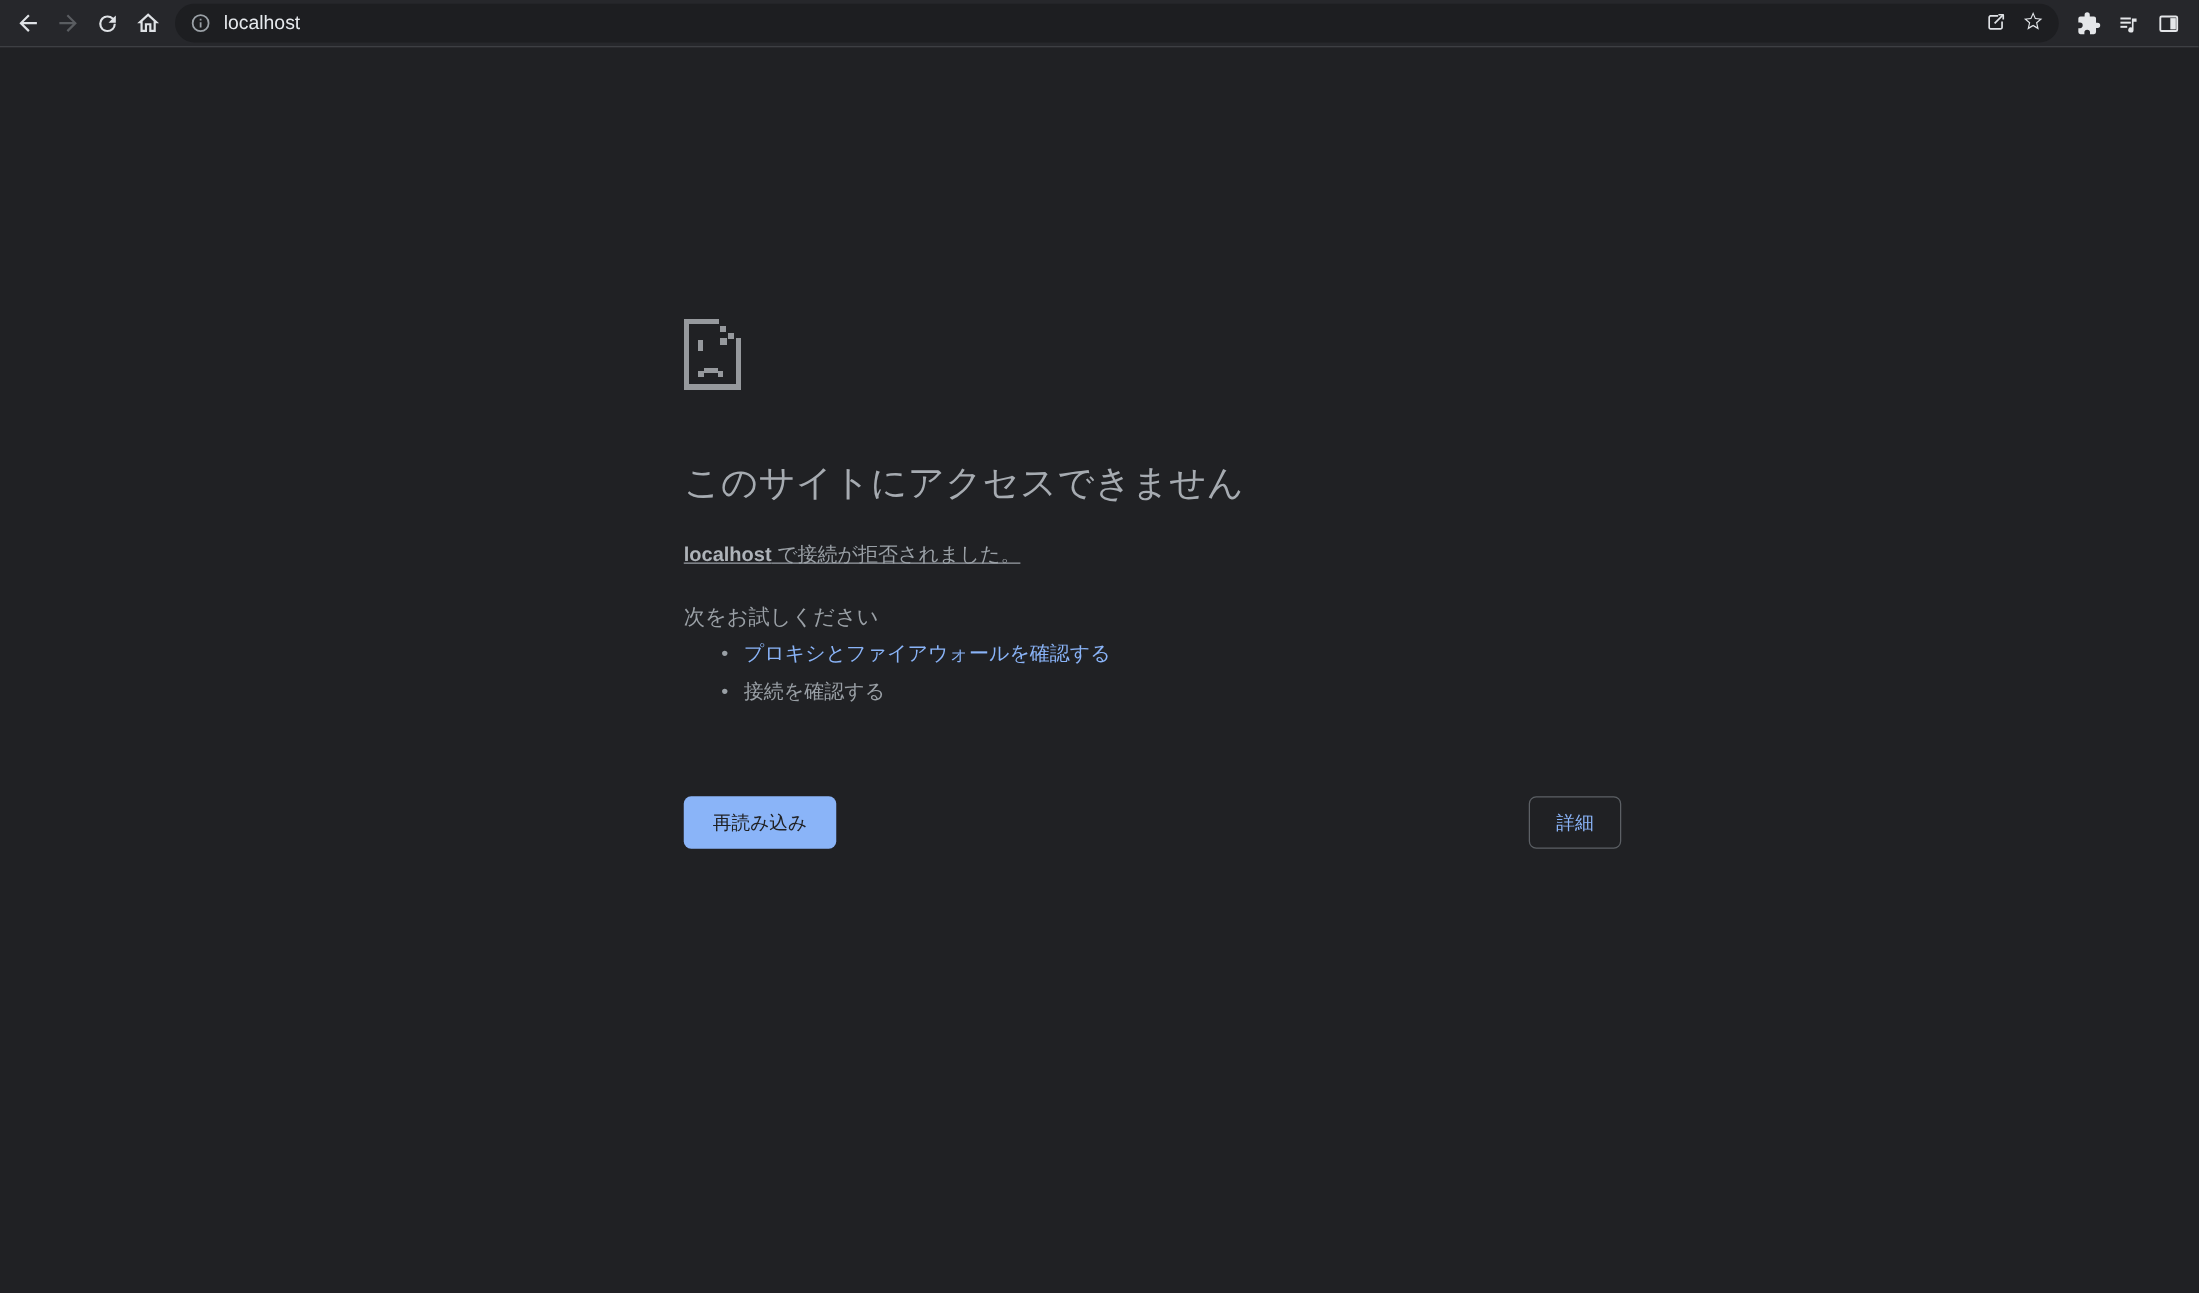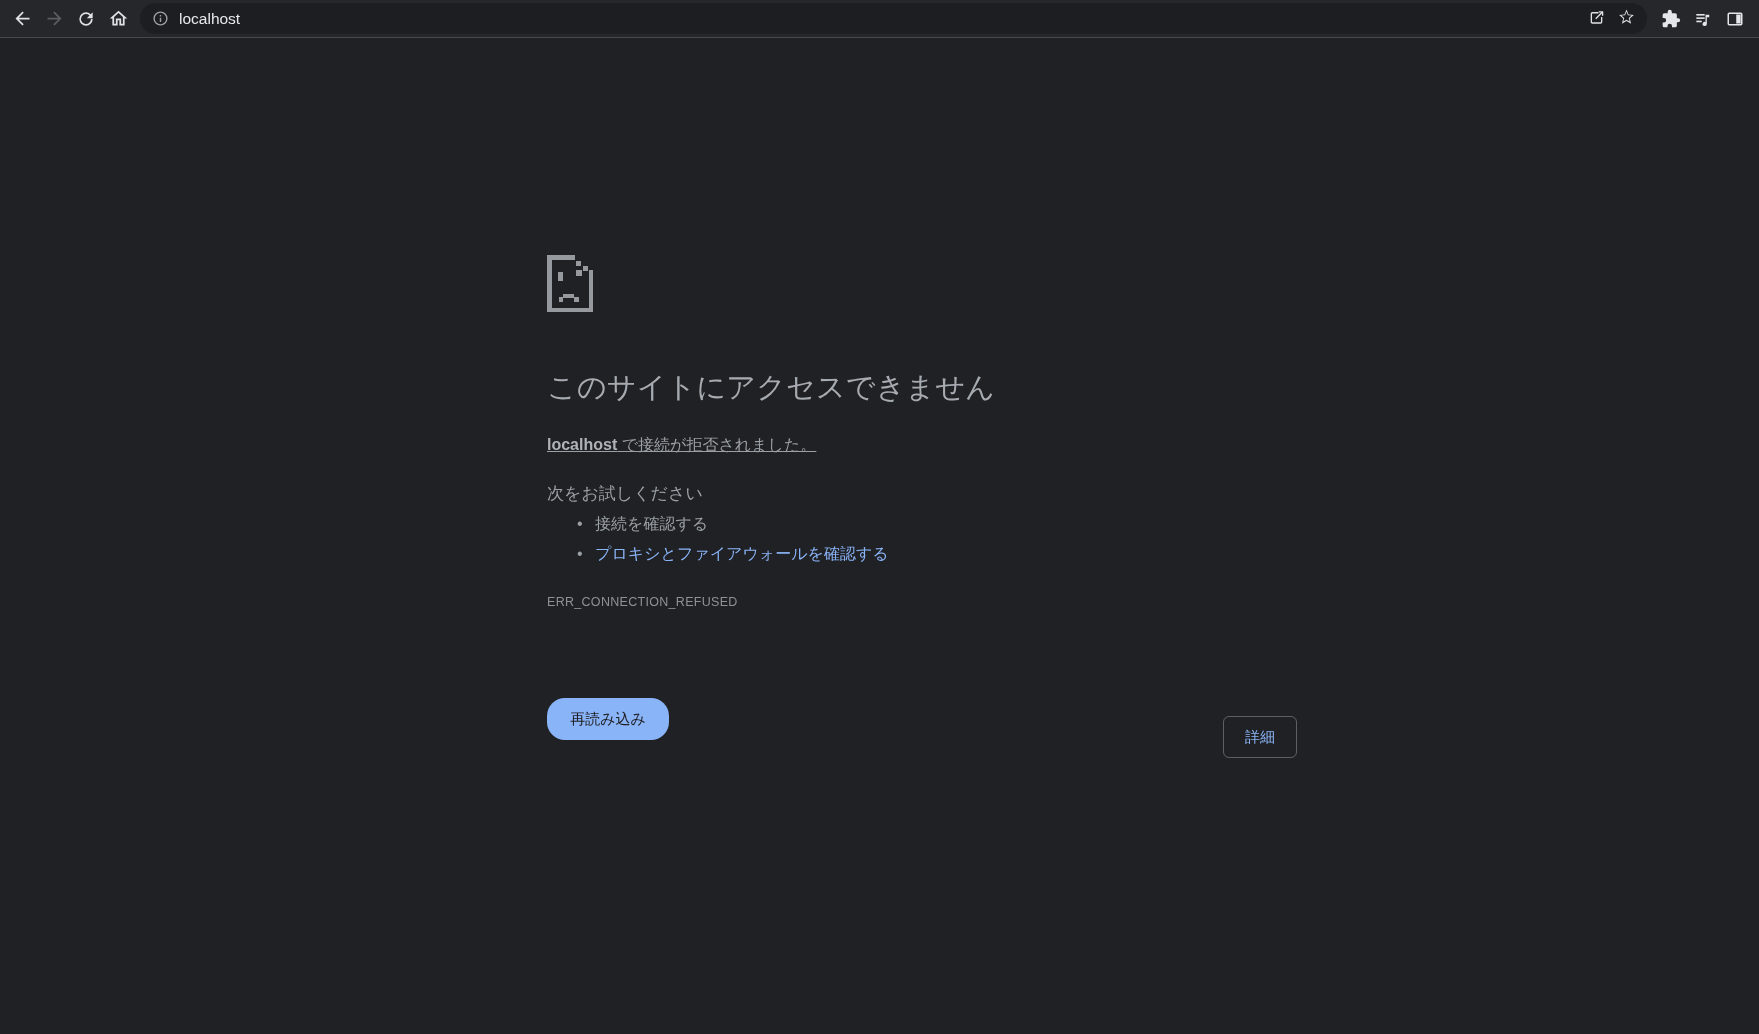--- a/index.html
+++ b/index.html
@@ -60,29 +60,29 @@
     content:"•";position:absolute;left:-18px;color:#9aa0a6;
   }
   ul.suggest a{color:#8ab4f8;text-decoration:none;cursor:pointer;}
   .err-code{
     margin:29px 0 0 0;font-size:12.5px;color:#8d9297;letter-spacing:.3px;
   }
   .btn-row{
     margin-top:71px;display:flex;align-items:center;justify-content:space-between;
   }
   .btn-primary{
-    background:#8ab4f8;color:#202124;border:none;border-radius:18px;
+    background:#8ab4f8;color:#202124;border:none;border-radius:6px;
     font-size:15px;font-family:inherit;padding:0 16px;height:42px;min-width:122px;
     cursor:pointer;
     text-align:center;
   }
   .btn-secondary{
     background:transparent;color:#8ab4f8;border:1px solid #5c6065;border-radius:6px;
     font-size:15px;font-family:inherit;padding:0 16px;height:42px;min-width:74px;
-    cursor:pointer;box-sizing:border-box;margin-top:36px;
+    cursor:pointer;box-sizing:border-box;
   }
 </style>
 </head>
 <body>
 
 <div class="toolbar">
   <button class="tb-btn">
     <span>
       <svg width="21" height="21" viewBox="0 0 24 24">
           <path d="M20 11H7.8l5.6-5.6L12 4l-8 8 8 8 1.4-1.4L7.8 13H20v-2z" fill="#dfe2e6"></path>
@@ -181,28 +181,27 @@
     </svg>
 
     <h1 class="err-title">このサイトにアクセスできません</h1>
 
     <p class="err-msg"><b>localhost</b><span> で接続が拒否されました。</span></p>
 
     <div class="suggest-head">次をお試しください</div>
 
     <ul class="suggest">
       <li>
+        <a>プロキシとファイアウォールを確認する</a>
+      </li>
+      <li>
         <span>接続を確認する</span>
       </li>
-      <li>
-        <a>プロキシとファイアウォールを確認する</a>
-      </li>
     </ul>
 
-    <div class="err-code">ERR_CONNECTION_REFUSED</div>
 
     <div class="btn-row">
       <button class="btn-primary">再読み込み</button>
       <button class="btn-secondary">詳細</button>
     </div>
 
   </div>
 </div>
 
 </body></html>

